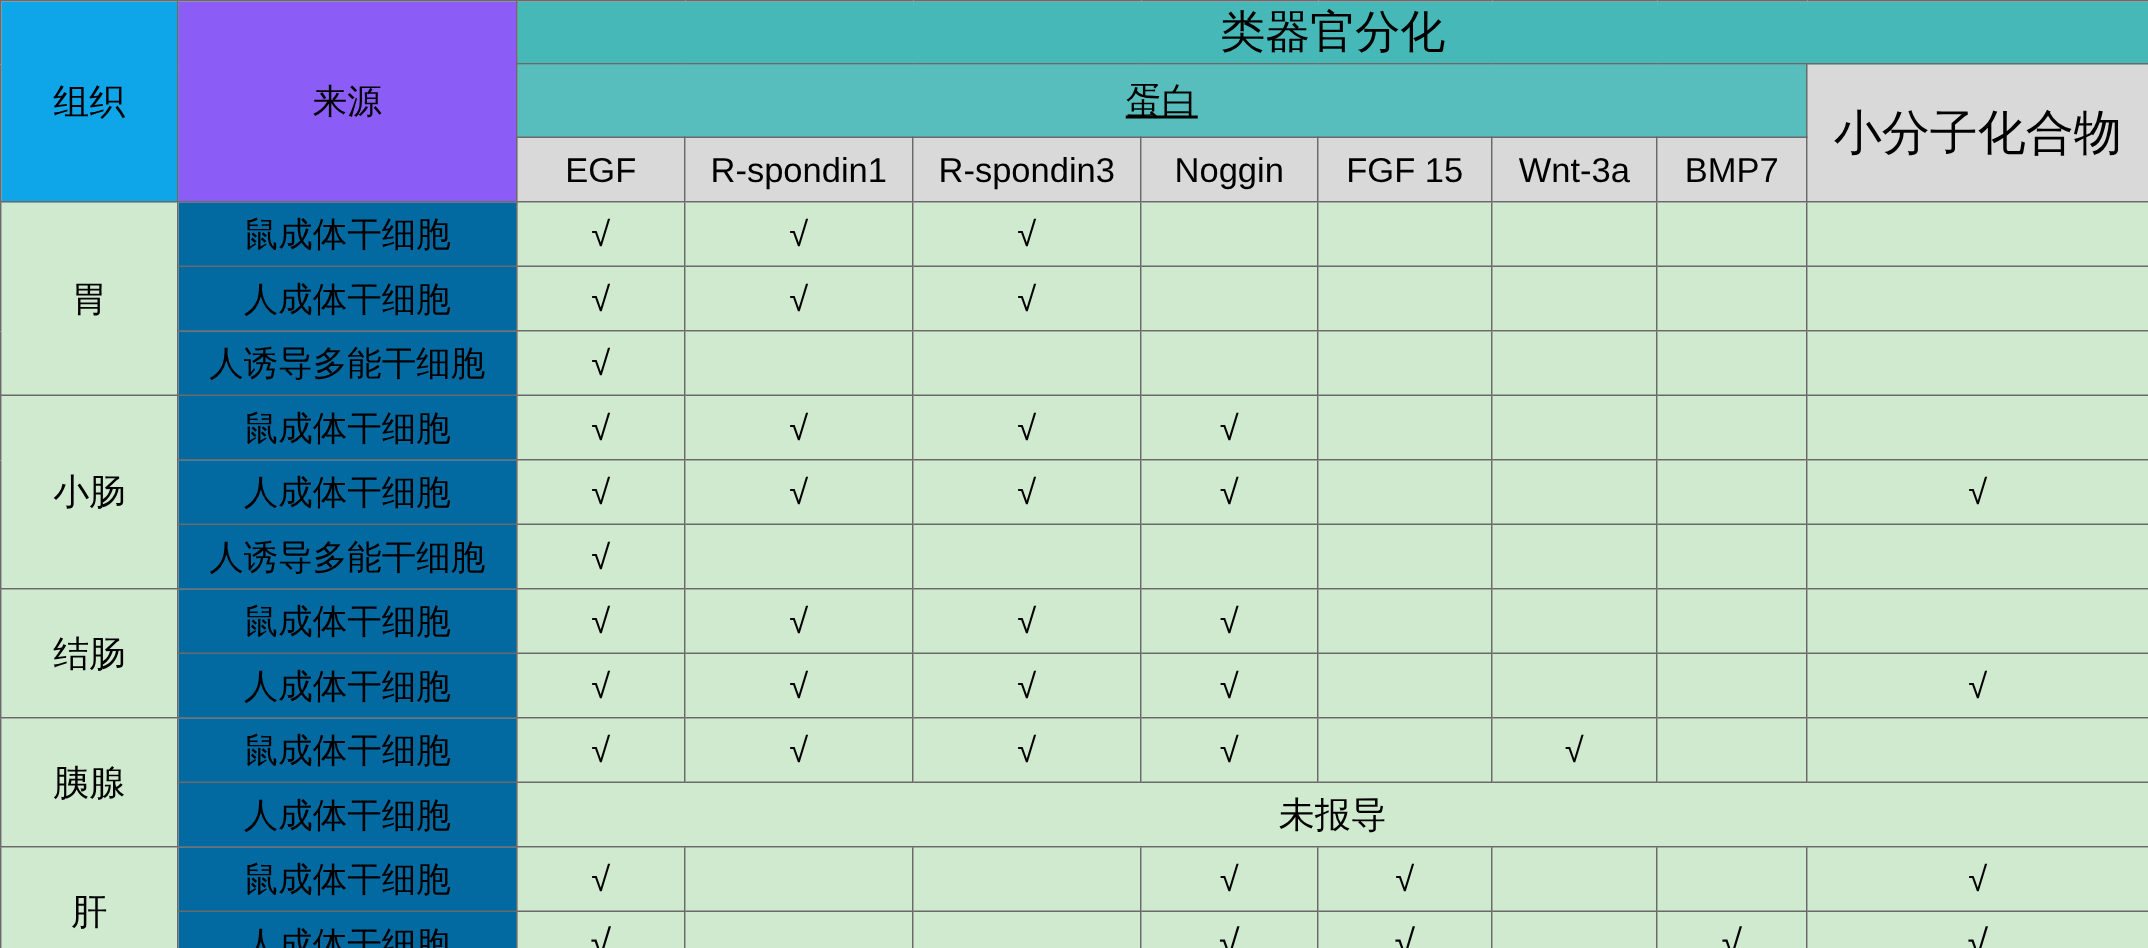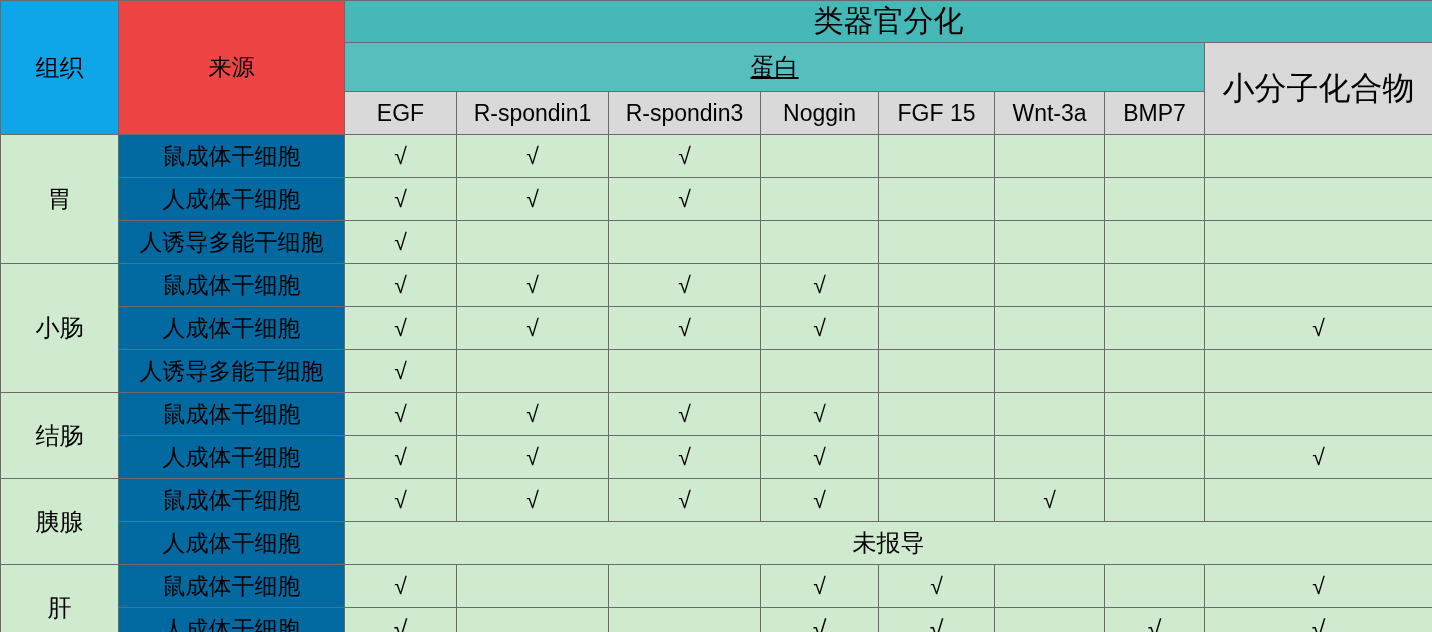--- a/index.html
+++ b/index.html
@@ -58,21 +58,21 @@
     background: #d9d9d9;
     font-size: 32px;
     font-weight: bold;
   }
   .hdr-tissue {
     background: #0ea5e9;
     font-size: 24px;
     font-weight: bold;
   }
   .hdr-source {
-    background: #ef4444;
+    background: #8b5cf6;
     font-size: 23px;
     font-weight: bold;
   }
   .hdr-factor {
     background: #d9d9d9;
     font-size: 23px;
     height: 42px;
   }
 
   

